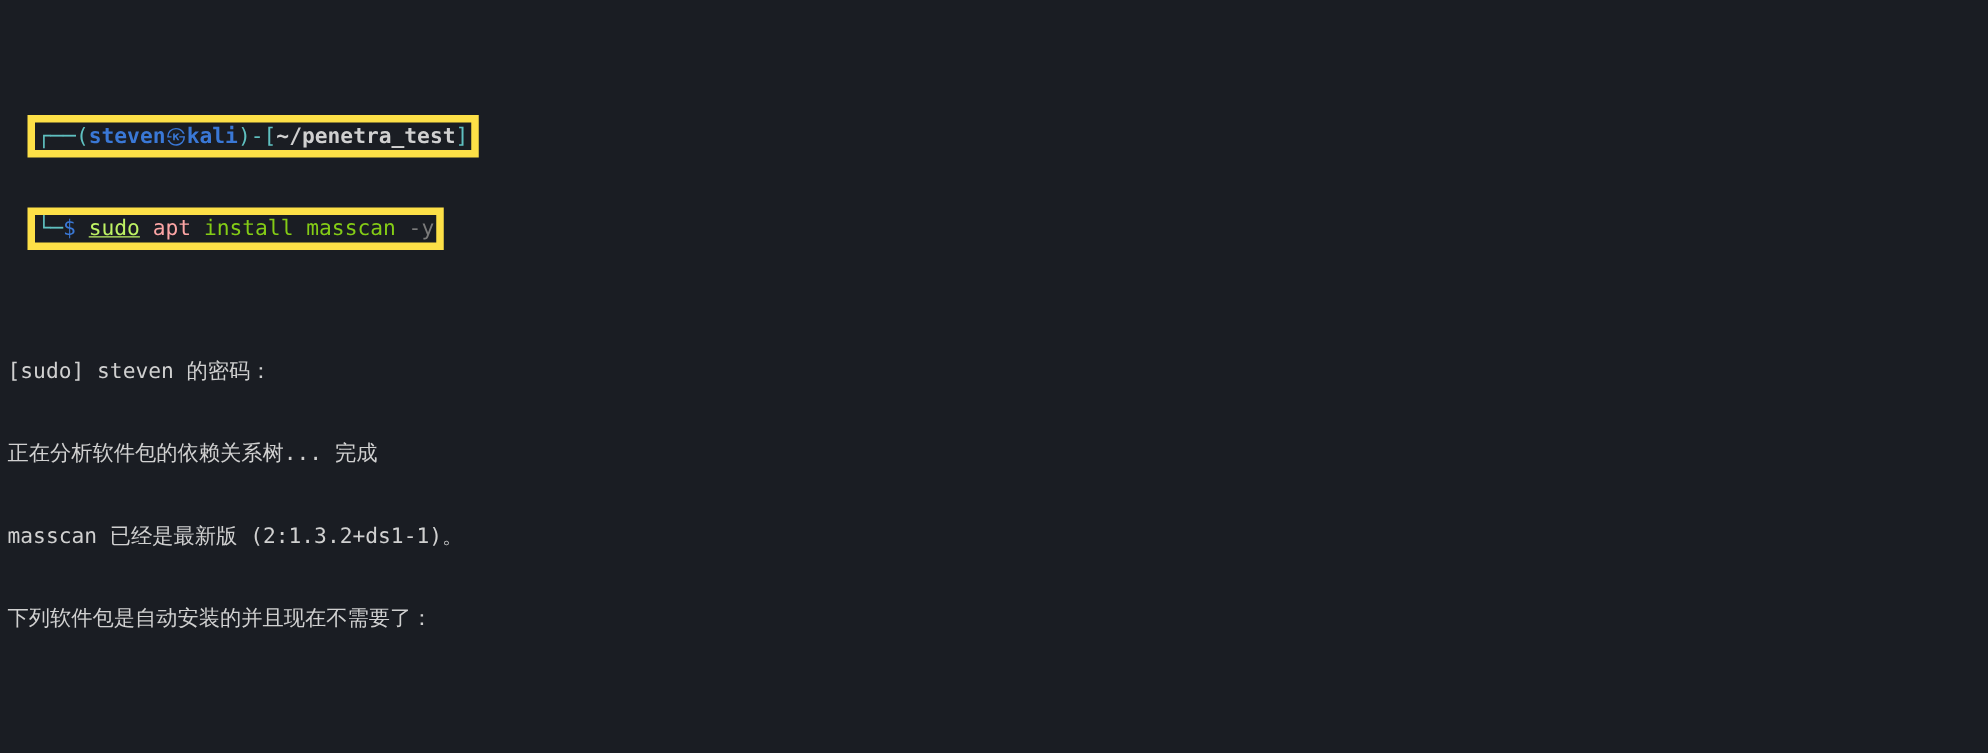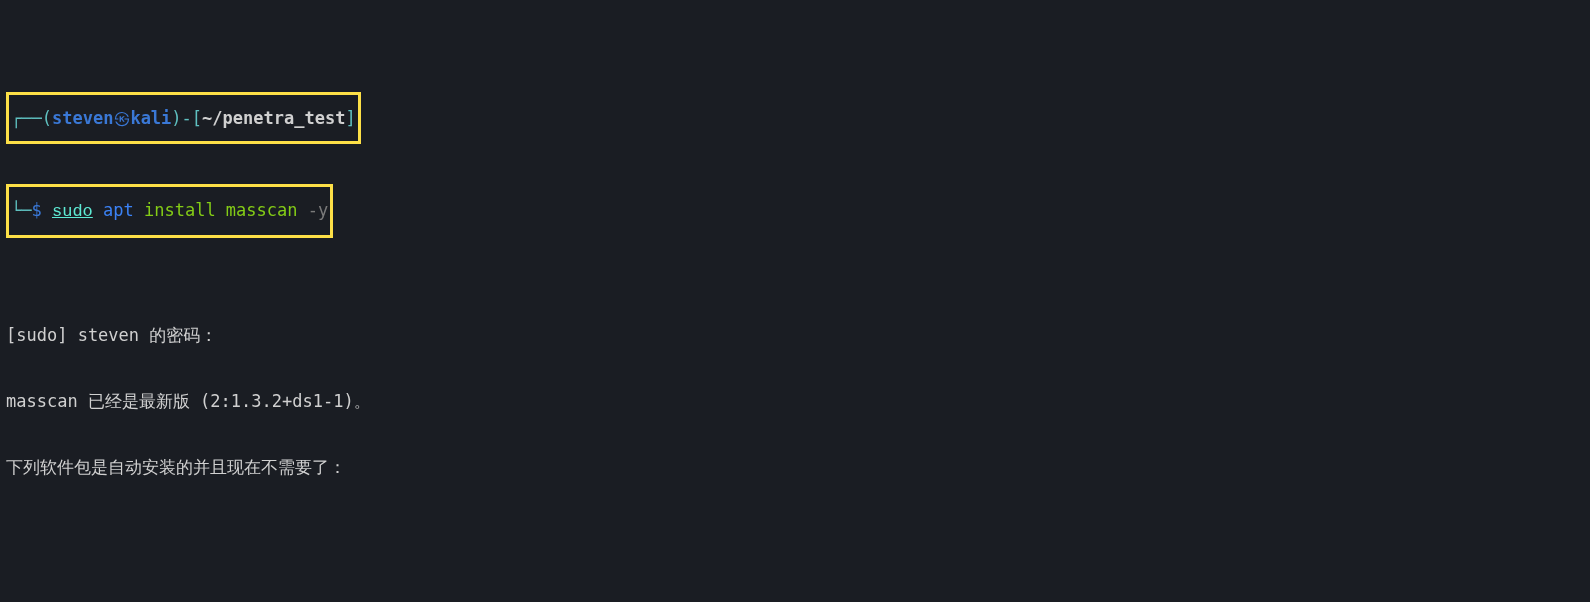--- a/index.html
+++ b/index.html
@@ -13,49 +13,50 @@
     font-size: 17px;
     line-height: 22px;
     overflow: hidden;
   }
   .terminal {
     position: relative;
     padding: 6px 6px;
     white-space: pre;
   }
   .box-red {
-    border: 3px solid #fde047;
+    border: 6px solid #fde047;
     display: inline-block;
-    padding: 12px 2px;
-    margin: -2px 0;
+    padding: 0 2px;
+    margin: -2px 16px;
   }
   .c-user   { color: #3a78d6; font-weight: bold; }
   .c-host   { color: #3a78d6; font-weight: bold; }
   .c-skull  { color: #3a78d6; }
   .c-sep    { color: #5fc0c0; }
   .c-path   { color: #d0d0d0; font-weight: bold; }
   .c-dollar { color: #3a78d6; }
-  .c-sudo   { color: #5eead4; text-decoration: underline; font-family: Liberation Mono, monospace; }
+  .c-sudo   { color: #bef264; text-decoration: underline; }
   .c-cmd    { color: #84cc16; }
   .c-flag   { color: #7a7a7a; }
   .c-line   { color: #5fc0c0; }
-  .c-cmd2   { color: #3b82f6; }
+  .c-cmd2   { color: #fca5a5; }
   .row { display: block; }
 </style>
 </head>
 <body>
 
 <div class="terminal">
 
   
   <span class="row"><span class="box-red"><span class="c-line">┌──</span><span class="c-sep">(</span><span class="c-user">steven</span><span class="c-skull">㉿</span><span class="c-host">kali</span><span class="c-sep">)</span><span class="c-sep">-</span><span class="c-sep">[</span><span class="c-path">~/penetra_test</span><span class="c-sep">]</span></span></span>
   <span class="row"><span class="box-red"><span class="c-line">└─</span><span class="c-dollar">$</span> <span class="c-sudo">sudo</span><span class="c-cmd2"> apt</span><span class="c-cmd"> install masscan </span><span class="c-flag">-y</span></span></span>
 
   
   <span class="row">[sudo] steven 的密码：</span>
+  <span class="row">正在分析软件包的依赖关系树... 完成</span>
   <span class="row">masscan 已经是最新版 (2:1.3.2+ds1-1)。</span>
   <span class="row">下列软件包是自动安装的并且现在不需要了：</span>
   
   
   
   
   
 
   
   

